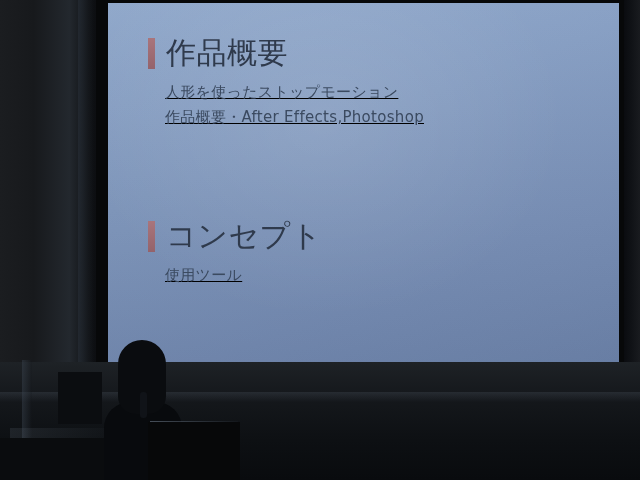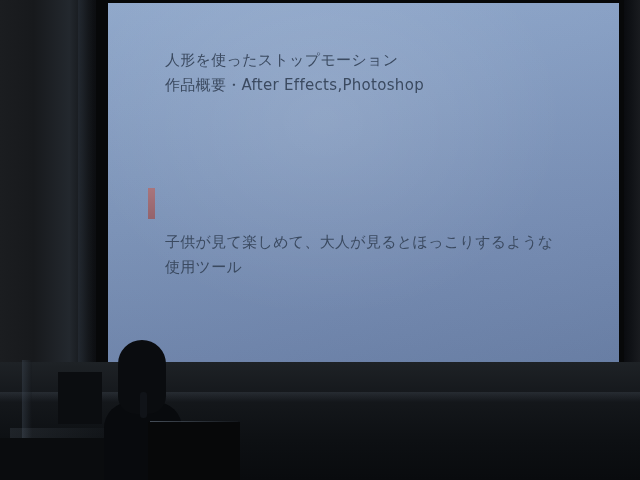--- a/index.html
+++ b/index.html
@@ -100,20 +100,21 @@
   .heading {
     font-size: 30px;
     line-height: 32px;
     color: #2f3a4c;
     letter-spacing: .5px;
     white-space: nowrap;
   }
 
   .body-lines {
     margin: 11px 0 0 17px;
+    text-decoration: underline;
   }
   .body-line {
     font-size: 15px;
     line-height: 25px;
     color: #3b4a60;
     letter-spacing: .3px;
     white-space: nowrap;
   }
 
   
@@ -219,32 +220,36 @@
     <div class="wall-left-band"></div>
   </div>
   <div class="wall-right"></div>
 
   <div class="screen-frame"></div>
 
   <div class="slide">
     <div class="slide-body">
 
       <div class="section">
+        <div class="heading-row">
+          <div class="accent-bar"></div>
+          <div class="heading">作品概要</div>
+        </div>
         <div class="body-lines">
           <div class="body-line">人形を使ったストップモーション</div>
           <div class="body-line">作品概要・After Effects,Photoshop</div>
         </div>
       </div>
 
       <div class="section second">
         <div class="heading-row">
           <div class="accent-bar"></div>
+          <div class="heading">コンセプト</div>
         </div>
         <div class="body-lines">
-          <div class="body-line">子供が見て楽しめて、大人が見るとほっこりするような</div>
           <div class="body-line">使用ツール</div>
         </div>
       </div>
 
     </div>
   </div>
 
   <div class="frame-bottom"></div>
   <div class="room-floor"></div>
   <div class="wall-band"></div>

